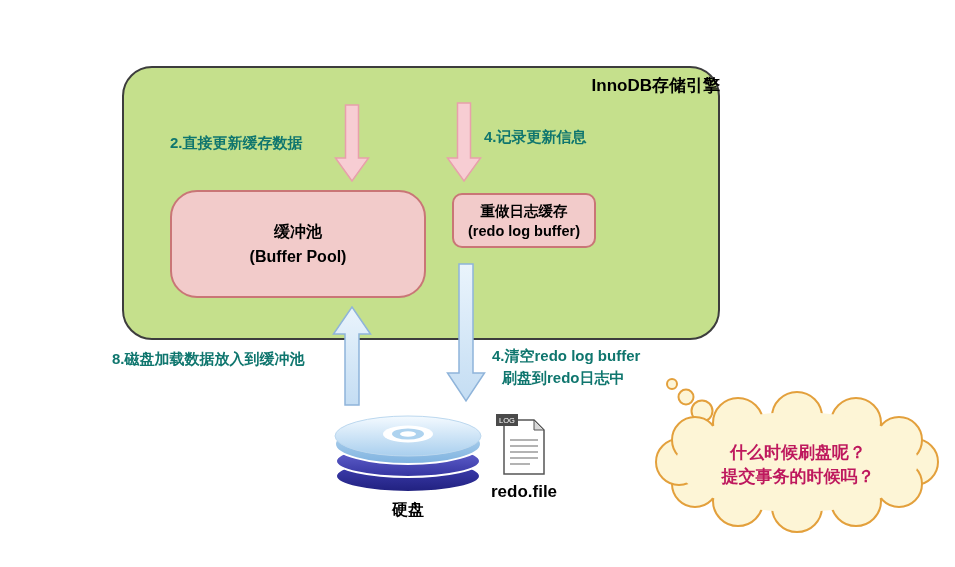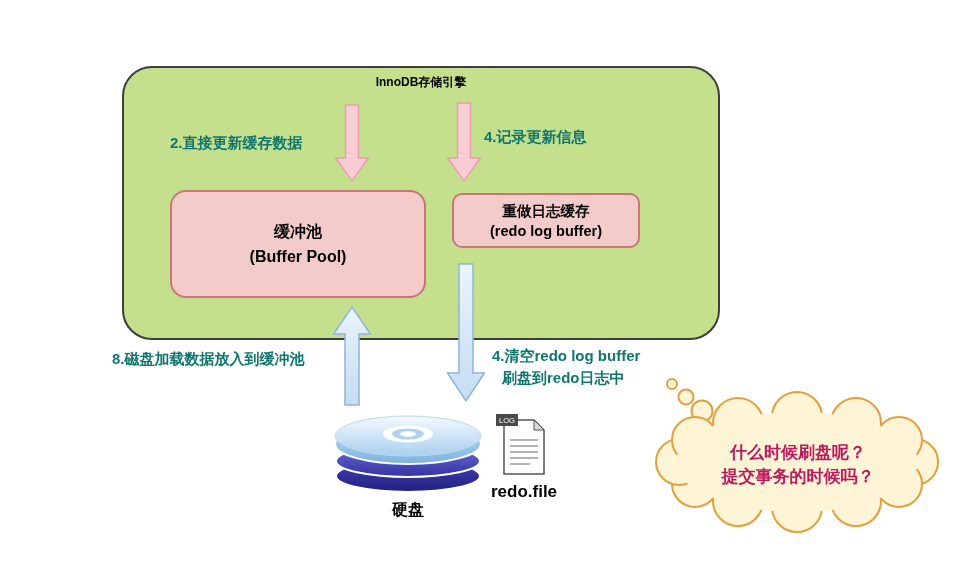--- a/index.html
+++ b/index.html
@@ -15,22 +15,22 @@
 
   .engine-box {
     left: 122px; top: 66px; width: 598px; height: 274px;
     background: #c5e08c;
     border: 2px solid #3d3d3d;
     border-radius: 30px;
     box-sizing: border-box;
   }
   .engine-title {
     left: 122px; top: 74px; width: 598px;
-    text-align: center;
-    font-size: 12px; font-weight: bold; color: #000000;
+    text-align: right;
+    font-size: 17px; font-weight: bold; color: #000000;
   }
 
   .step-label {
     color: #0f766e; font-weight: bold; font-size: 15px;
     white-space: nowrap;
   }
   .step2 { left: 170px; top: 134px; }
   .step3 { left: 484px; top: 128px; }
   .step1 { left: 112px; top: 350px; }
   .step4 { left: 492px; top: 345px; line-height: 22px; }
@@ -39,24 +39,24 @@
   .pink-box {
     background: #f2cbca;
     border: 2px solid #c97676;
     box-sizing: border-box;
     display: flex; flex-direction: column;
     align-items: center; justify-content: center;
     color: #000000; font-weight: bold;
   }
   .buffer-pool {
     left: 170px; top: 190px; width: 256px; height: 108px;
-    border-radius: 16px; font-size: 16px; gap: 5px;
+    border-radius: 27px; font-size: 16px; gap: 5px;
   }
   .redo-buffer {
-    left: 452px; top: 193px; width: 188px; height: 55px;
+    left: 452px; top: 193px; width: 144px; height: 55px;
     border-radius: 10px; font-size: 14.5px; gap: 2px;
   }
 
   .disk-label {
     left: 333px; top: 500px; width: 150px;
     text-align: center; font-size: 16px; font-weight: bold; color: #000;
   }
   .redo-file-label {
     left: 486px; top: 482px; width: 76px;
     text-align: center; font-size: 17px; font-weight: bold; color: #000;

